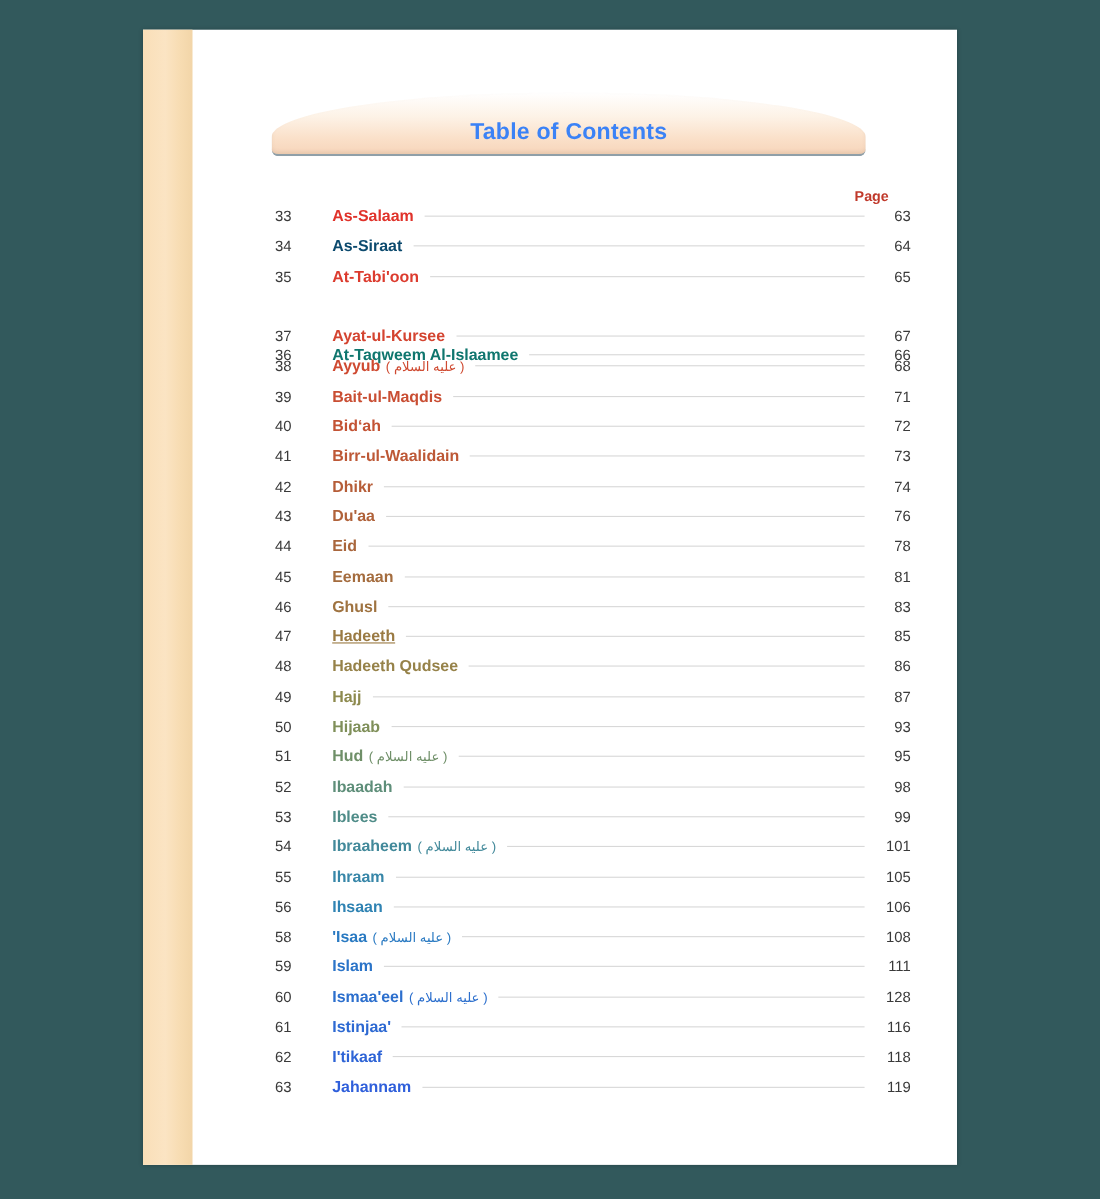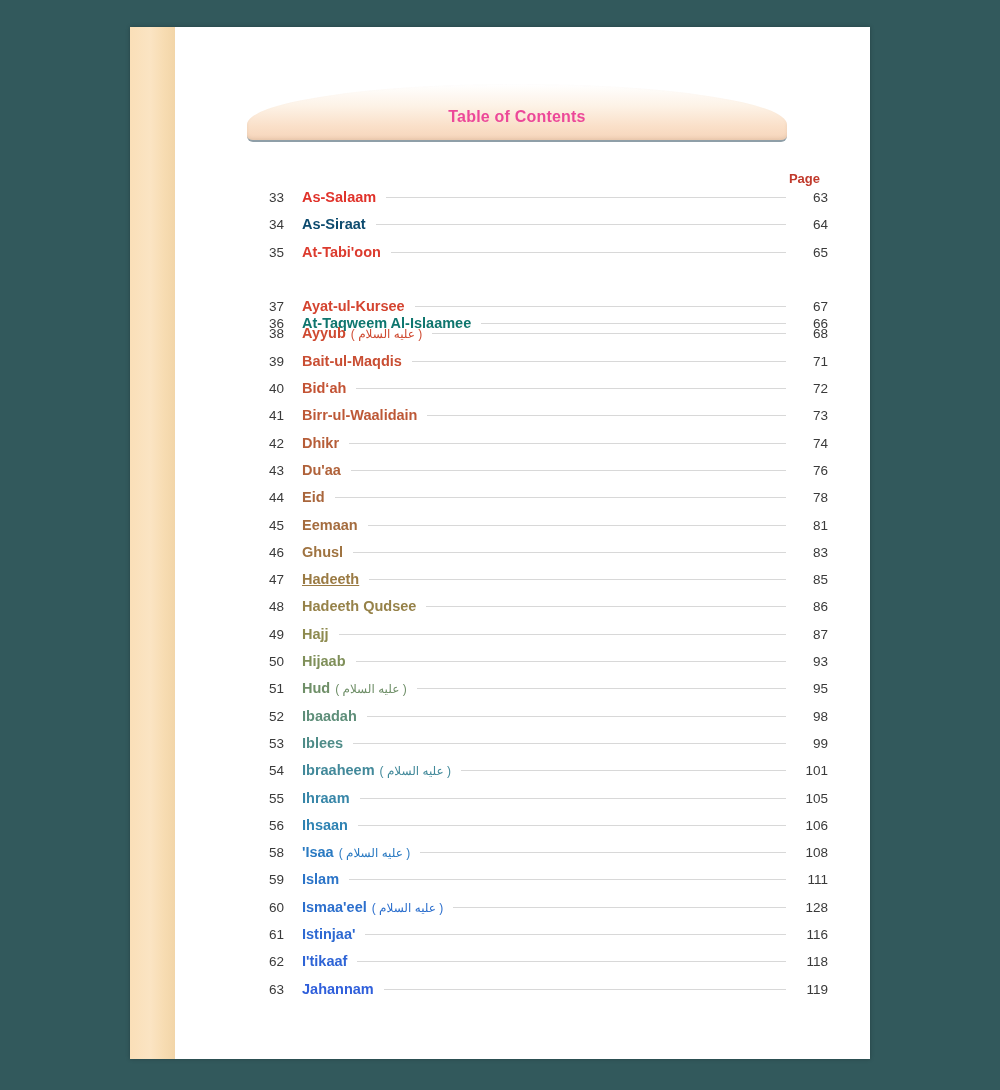--- a/index.html
+++ b/index.html
@@ -59,51 +59,50 @@
     border-radius: 50% 50% 6px 6px / 70% 70% 6px 6px;
     border-bottom: 2px solid #8f9fa8;
     box-shadow: inset 0 -2px 3px rgba(190,160,130,0.25);
   }
   .banner-title {
     position: absolute;
     left: 0;
     top: 24px;
     width: 100%;
     text-align: center;
-    font-size: 16px;
+    font-size: 21px;
     font-weight: bold;
-    color: #ec4899;
+    color: #3b82f6;
     letter-spacing: 0.2px;
   }
 
   
   .page-col-label {
     position: absolute;
-    right: 50px;
+    right: 62px;
     top: 144px;
     font-size: 13px;
     font-weight: bold;
     color: #c0392b;
   }
 
   
   .toc {
     position: absolute;
     left: 75px;
     right: 42px;
     top: 162px;
   }
   .toc-row {
     display: flex;
     align-items: baseline;
     height: 27.3px;
   }
   .num {
     width: 34px;
-    text-align: right;
     font-size: 13.5px;
     color: #3a3a3a;
     flex: 0 0 auto;
   }
   .title {
     margin-left: 18px;
     font-size: 14.5px;
     font-weight: bold;
     white-space: nowrap;
     flex: 0 0 auto;

